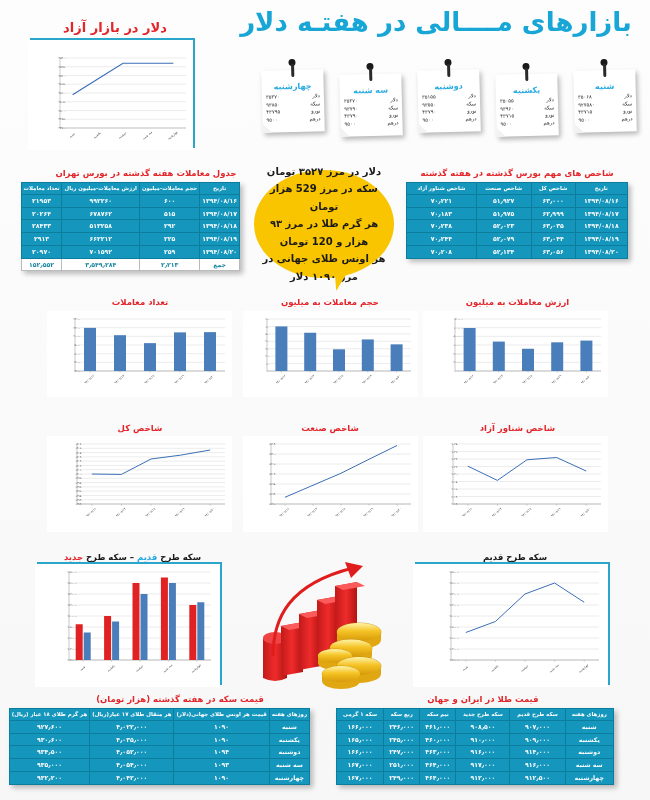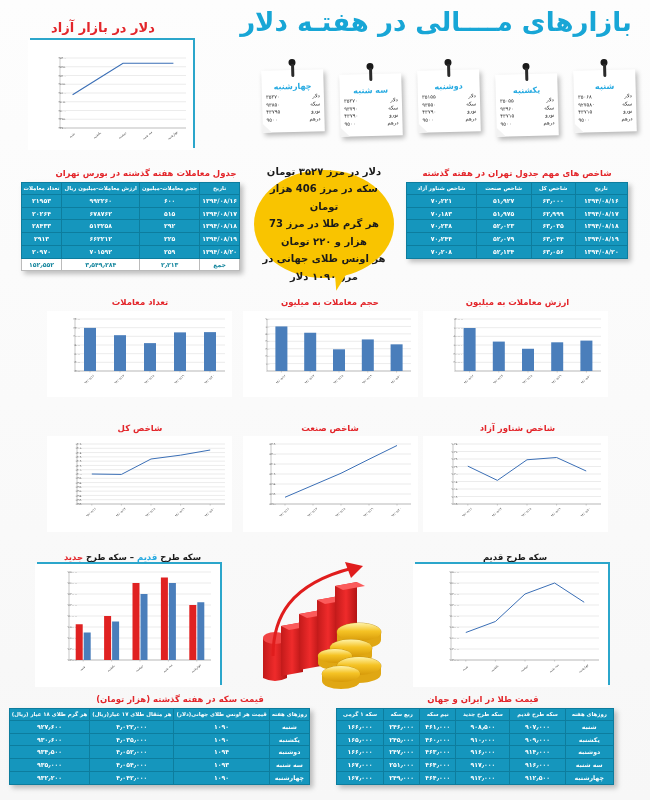--- a/index.html
+++ b/index.html
@@ -17,21 +17,21 @@
   }
   
   .main-title {
     position:absolute; top:8px; right:14px; width:400px;
     text-align:center;
     font-size:26px; font-weight:bold; color:#18a6d6;
     letter-spacing:-0.5px; line-height:1.15;
     text-shadow:0 1px 0 #fff;
   }
   .dollar-title {
-    position:absolute; top:20px; right:452px; width:190px;
+    position:absolute; top:20px; right:440px; width:190px;
     text-align:center; font-size:13px; font-weight:bold; color:#e3262b;
   }
   
   .chartbox { position:absolute; background:#fff; }
   .chartbox.framed { border:2px solid #2ba6cb; }
   svg { display:block; }
   
   .notes { position:absolute; top:62px; right:14px; width:400px; height:90px; }
   .note {
     position:absolute; width:62px; height:62px; background:#fff;
@@ -316,21 +316,21 @@
         </tr>
         <tr class="sum">
           <td>جمع</td>
           <td>۲٫۲۱۳</td>
           <td>۳٫۵۴۹٫۲۸۴</td>
           <td>۱۵۲٫۵۵۲</td>
         </tr>
       </tbody>
     </table>
 
-  <div class="ttitle" style="right:22px; top:168px; width:222px;">شاخص های مهم جدول تهران در هفته گذشته</div>
+  <div class="ttitle" style="right:22px; top:168px; width:222px;">شاخص های مهم بورس گذشته در هفته گذشته</div>
   <table class="cyan" id="index-table" style="right:22px; top:182px; width:222px;">
       <thead>
         <tr>
           <th>تاریخ</th>
           <th>شاخص کل</th>
           <th>شاخص صنعت</th>
           <th>شاخص شناور آزاد</th>
         </tr>
       </thead>
       <tbody>
@@ -363,22 +363,22 @@
           <td>۶۳٫۰۵۶</td>
           <td>۵۲٫۱۳۴</td>
           <td>۷۰٫۲۰۸</td>
         </tr>
       </tbody>
     </table>
 
   <div class="bubble" style="right:256px; top:170px; width:140px; height:108px;">
     <div class="btxt">
       <div>دلار در مرز ۳۵۲۷ تومان</div>
-      <div>سکه در مرز 406 هزار تومان</div>
-      <div>هر گرم طلا در مرز 73 هزار و ۲۲۰ تومان</div>
+      <div>سکه در مرز 529 هزار تومان</div>
+      <div>هر گرم طلا در مرز ۹۳ هزار و 120 تومان</div>
       <div>هر اونس طلای جهانی در مرز ۱۰۹۰ دلار</div>
     </div>
     <span class="tail"></span>
   </div>
 
   <div class="sectitle" style="right:420px; top:297px; width:180px;">تعداد معاملات</div>
   <div class="chartbox" style="right:418px; top:311px; width:185px; height:86px;">
     <svg viewBox="0 0 185 86" width="185" height="86" id="svg-count">
         <rect x="0" y="0" width="185" height="86" fill="#ffffff"></rect>
         <line x1="28" y1="60" x2="178" y2="60" stroke="#c9c9c9" stroke-width="0.35"></line>

